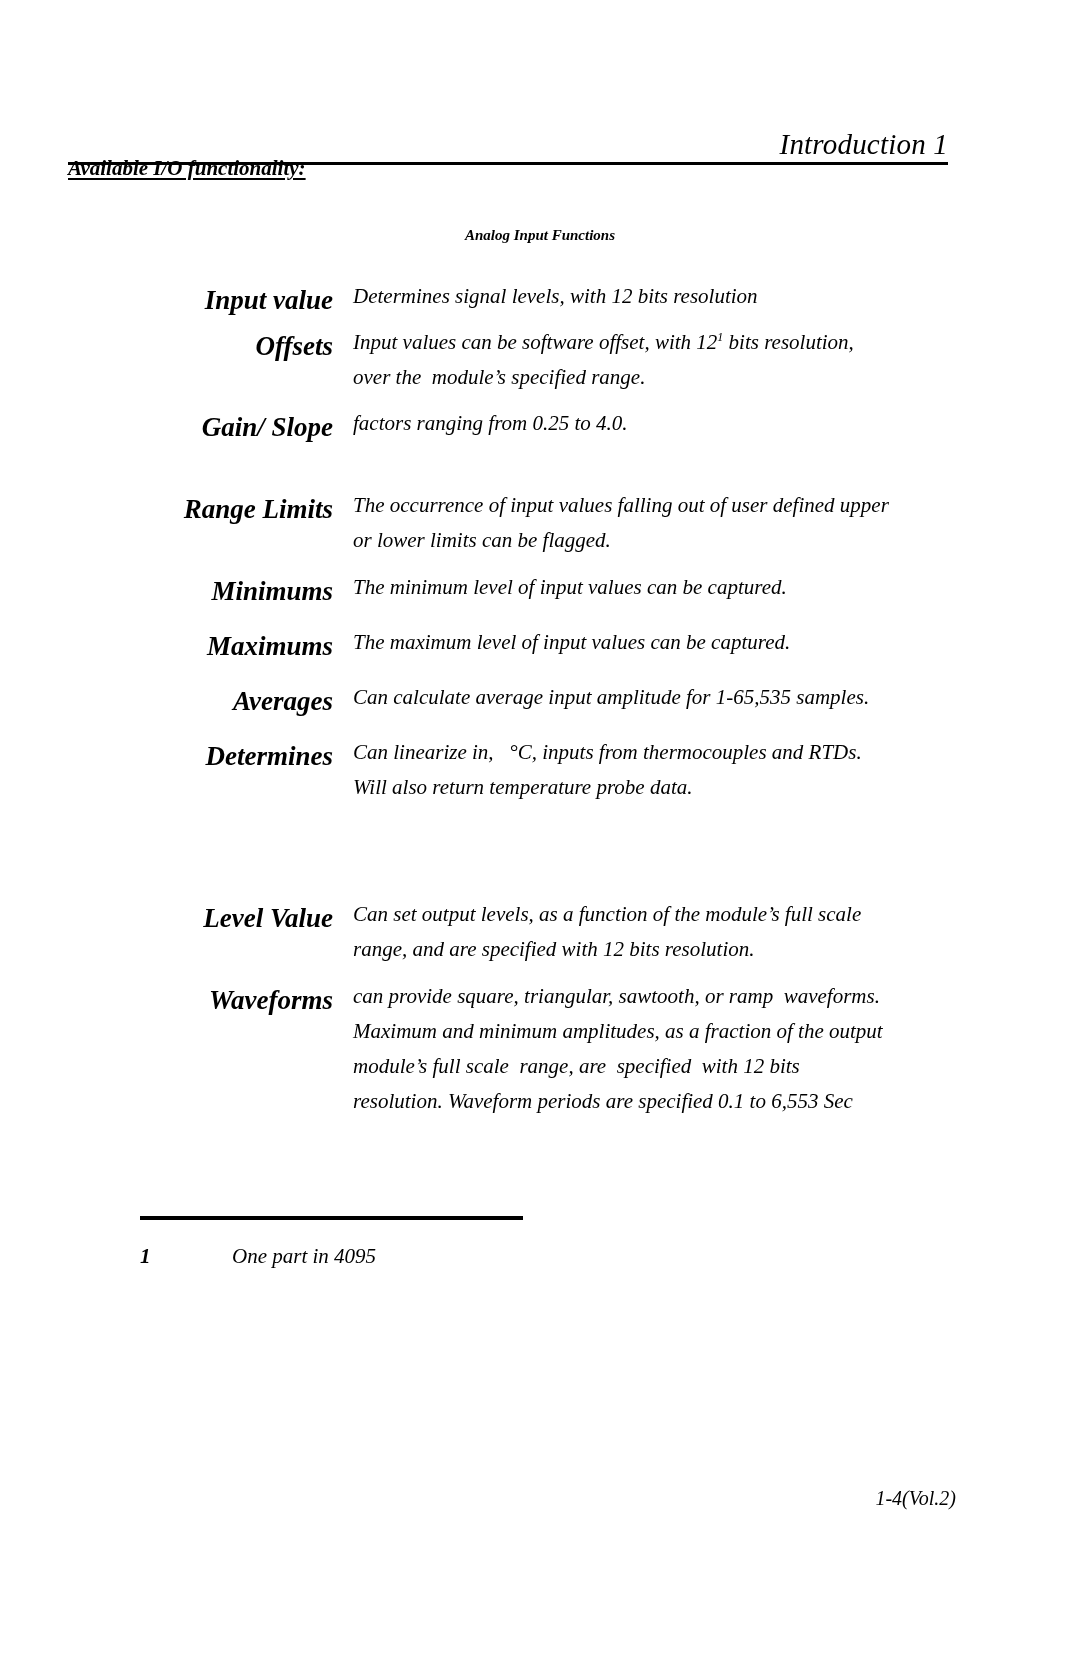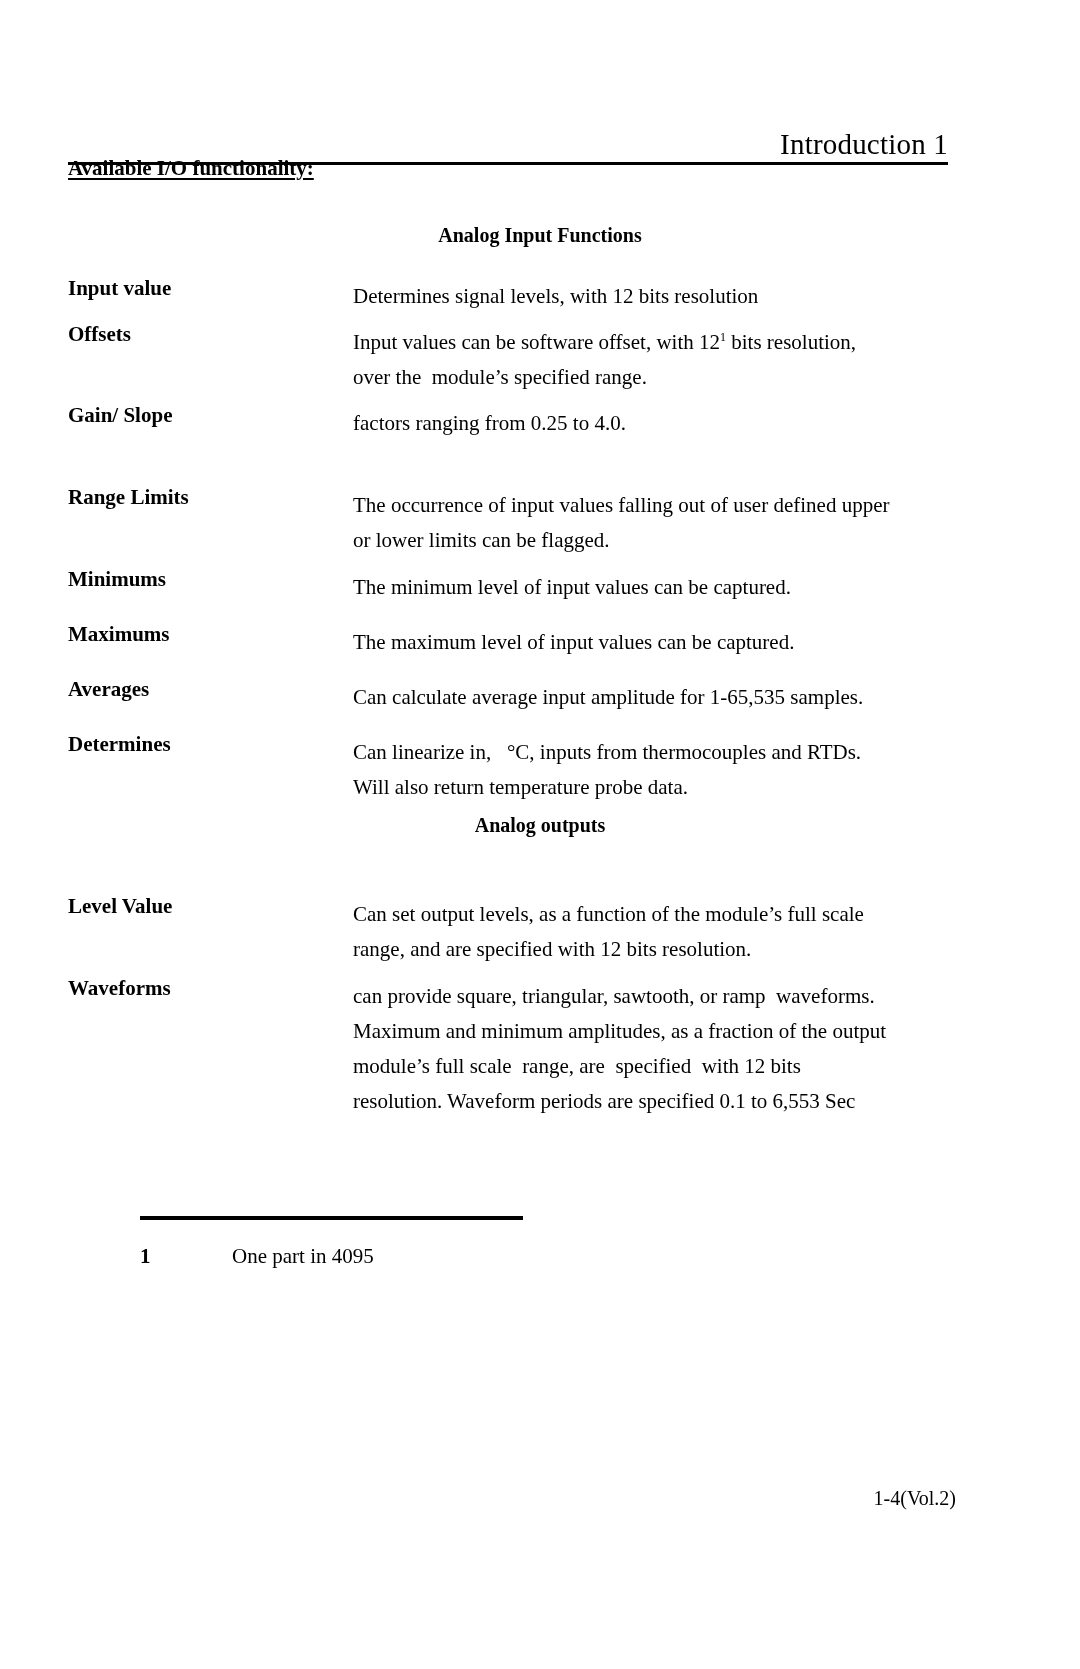--- a/index.html
+++ b/index.html
@@ -8,20 +8,21 @@
     background: #ffffff;
   }
   .page {
     position: relative;
     width: 1080px;
     height: 1669px;
     background: #ffffff;
     font-family: "Liberation Serif", "DejaVu Serif", serif;
     color: #000000;
     overflow: hidden;
+    font-style: italic;
   }
 
   
   .header-block {
     position: absolute;
     left: 68px;
     top: 128px;
     width: 880px;
   }
   .header-title {
@@ -49,44 +50,45 @@
     text-underline-offset: 3px;
     white-space: pre;
   }
 
   
   .group-heading {
     position: absolute;
     left: 0;
     width: 1080px;
     text-align: center;
-    font-size: 20px;
+    font-size: 15px;
     font-weight: bold;
     line-height: 26px;
     white-space: pre;
   }
   .group-heading.ai { top: 222px; }
   .group-heading.ao { top: 812px; }
 
   
   .row {
     position: absolute;
     left: 68px;
     width: 890px;
     display: block;
   }
   .row .term {
     position: absolute;
     left: 0;
-    top: 0;
+    top: 12px;
     width: 265px;
-    font-size: 21px;
+    font-size: 27px;
     font-weight: bold;
     line-height: 27px;
     white-space: pre;
+    text-align: right;
   }
   .row .desc {
     position: absolute;
     left: 277px;
     top: 0;
     width: 615px;
     font-size: 21px;
     line-height: 27px;
   }
   .row .desc p {
@@ -214,21 +216,20 @@
   </div>
 
   <div class="row r-temp">
     <div class="term">Determines</div>
     <div class="desc">
       <p>Can linearize in,   °C, inputs from thermocouples and RTDs.</p>
       <p>Will also return temperature probe data.</p>
     </div>
   </div>
 
-  <div class="group-heading ao">Analog outputs</div>
 
   <div class="row r-level">
     <div class="term">Level Value</div>
     <div class="desc">
       <p>Can set output levels, as a function of the module’s full scale</p>
       <p>range, and are specified with 12 bits resolution.</p>
     </div>
   </div>
 
   <div class="row r-wave">

